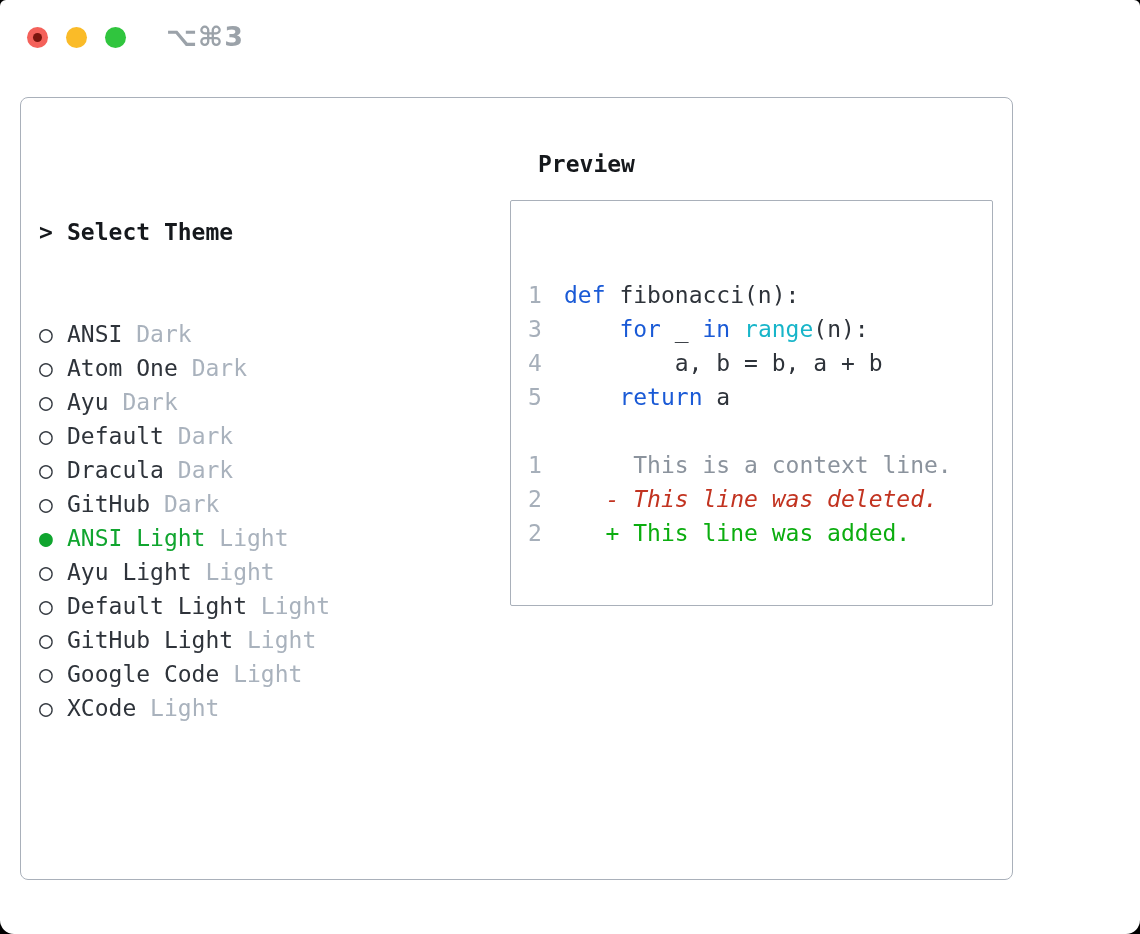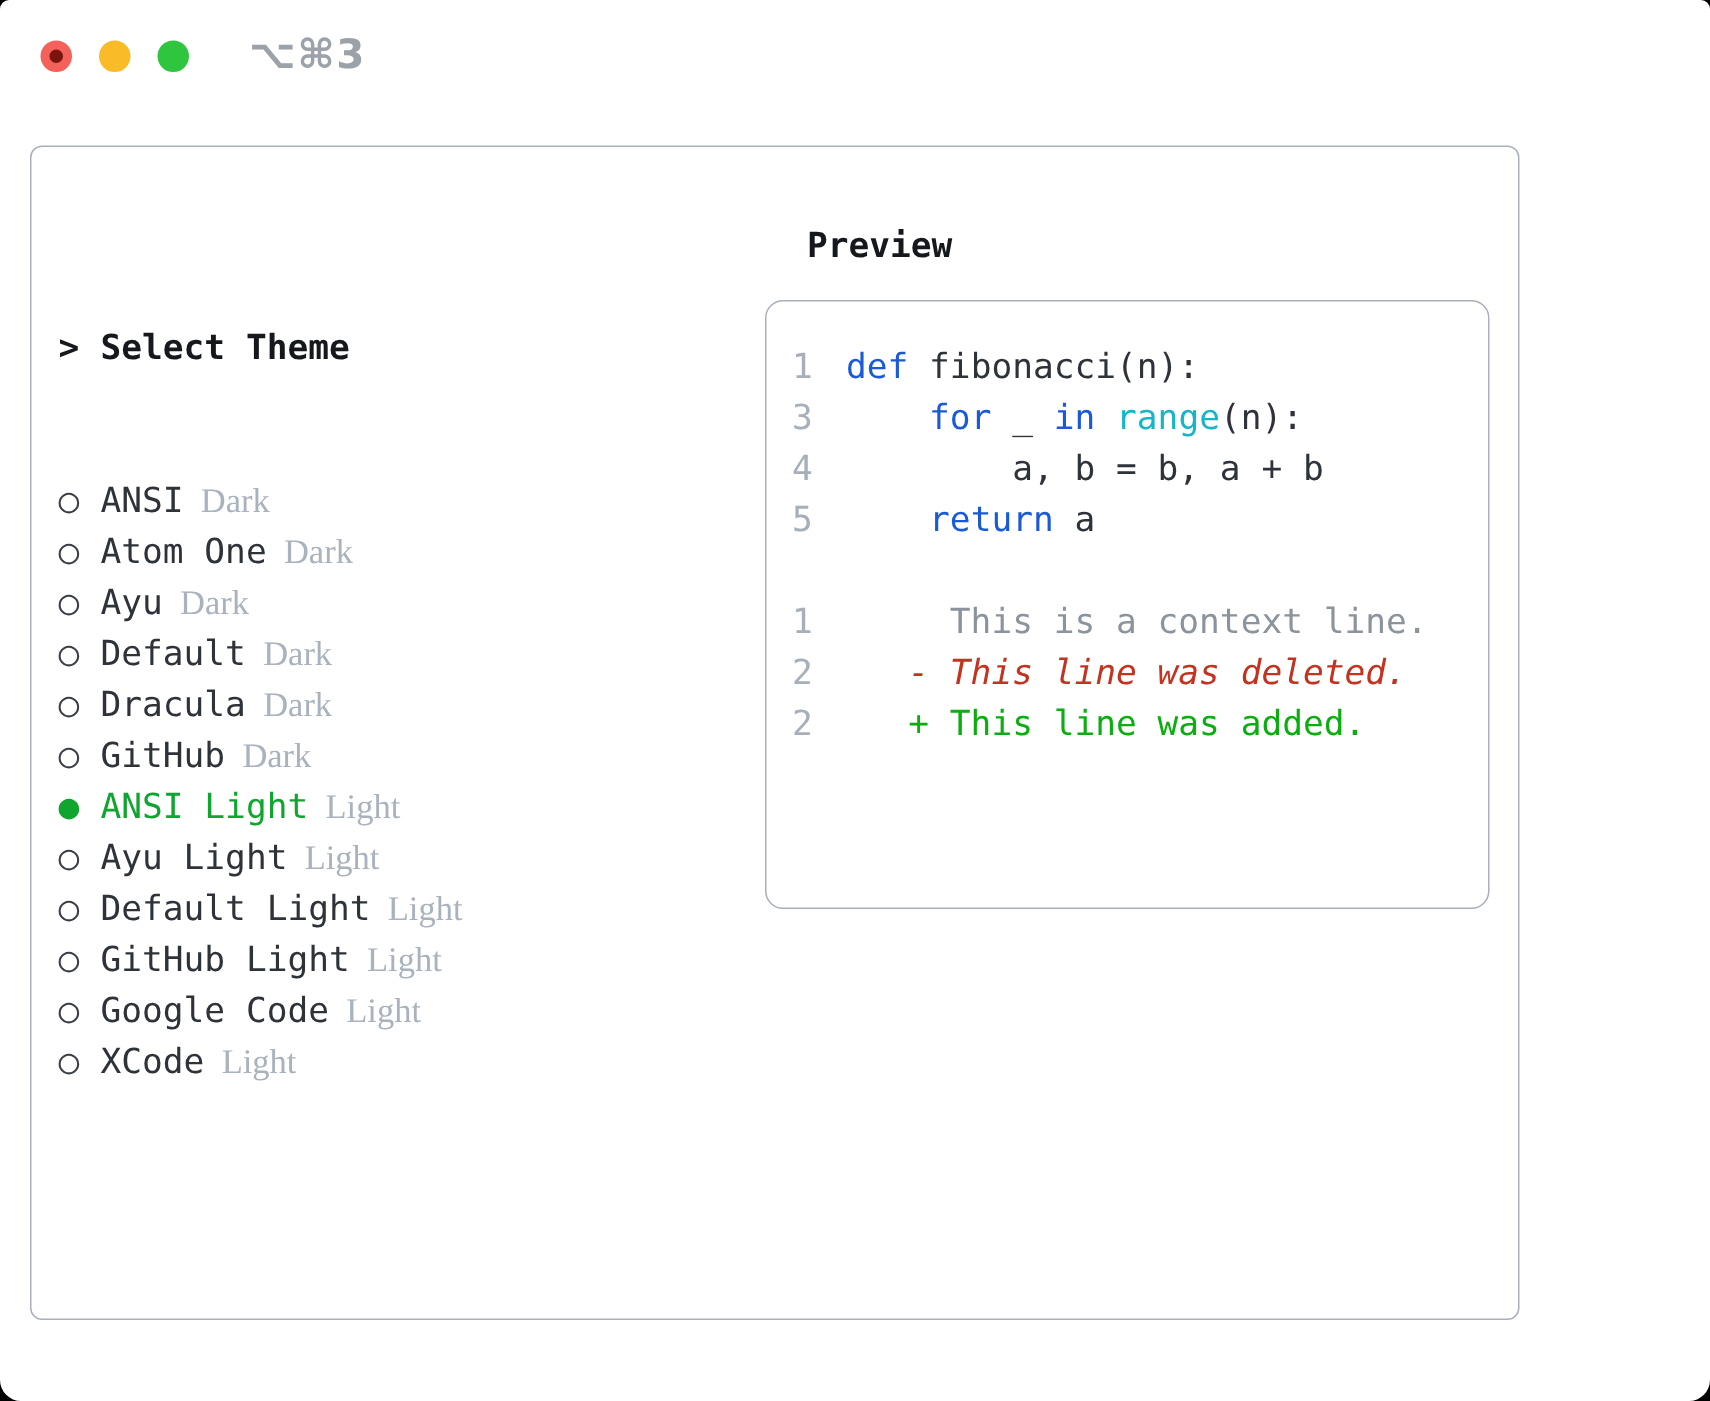--- a/index.html
+++ b/index.html
@@ -47,32 +47,32 @@
     position:absolute;left:18px;top:49px;
     font-size:23px;line-height:34px;white-space:pre;color:var(--text-dark);
   }
   .row{height:34px;}
   .bullet{display:inline-block;width:28px;color:#3a3f46;}
   .bullet.sel{color:var(--accent-green);}
   .prompt{display:inline-block;width:28px;font-weight:bold;color:var(--text-black);}
   .list-header{font-weight:bold;color:var(--text-black);}
   .theme-name{color:var(--text-dark);}
   .theme-name.sel{color:var(--accent-green);}
-  .variant{color:var(--muted-gray);margin-left:1ch;font-family:Liberation Serif, serif;}
+  .variant{color:var(--muted-gray);margin-left:1ch;}
   .apply-block{margin-top:34px;}
   .apply-header{color:#111418;}
   
   .preview-header{
     position:absolute;left:480px;top:49px;height:34px;line-height:34px;
     font-size:23px;font-weight:bold;color:var(--text-black);margin-left:37px;
   }
   .preview-box{
     position:absolute;left:489px;top:102px;width:483px;height:406px;
-    border:1.5px solid var(--border-gray);border-radius:12px;background:#fff;
-    padding:27px 0 0 17px;overflow:hidden;
+    border:1.5px solid var(--border-gray);border-radius:2px;background:#fff;
+    padding:77px 0 0 17px;overflow:hidden;
   }
   .pline{height:34px;line-height:34px;font-size:23px;white-space:pre;}
   .lnum{display:inline-block;width:36px;color:var(--linenum-gray);}
   .c-plain{color:var(--text-dark);}
   .c-kw{color:var(--keyword-blue);}
   .c-builtin{color:var(--builtin-cyan);}
   .c-num{color:var(--accent-green);}
   .c-ctx{color:var(--context-gray);}
   .c-del{color:var(--diff-red);font-style:italic;}
   .c-add{color:var(--diff-green);text-align:center;}

